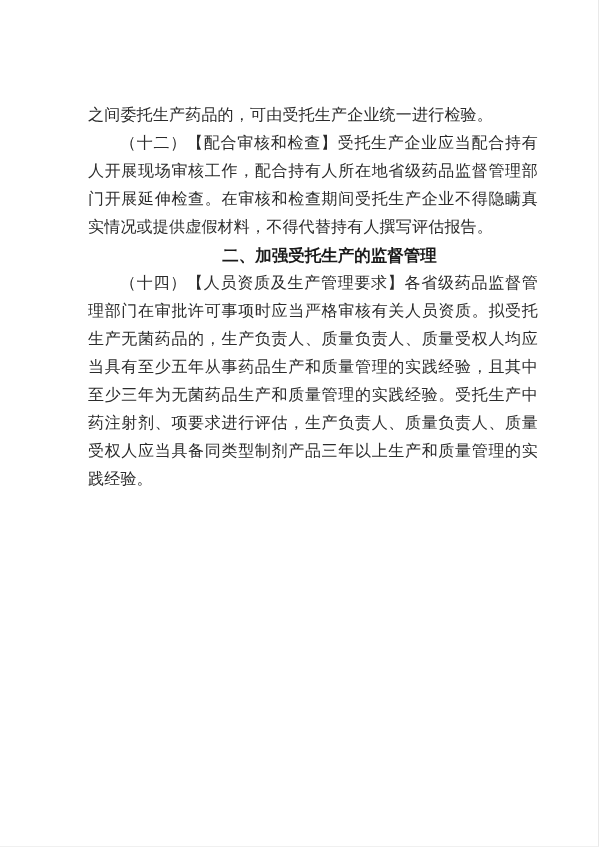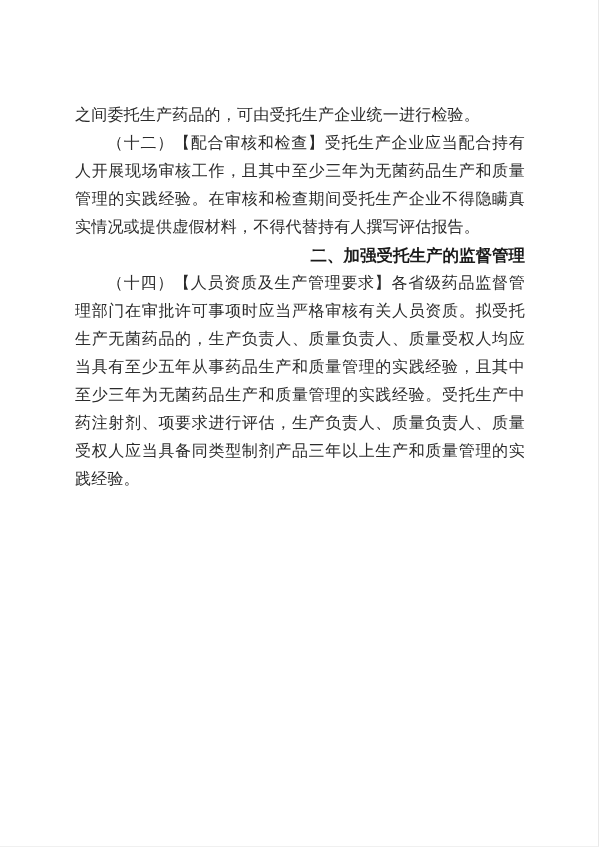--- a/index.html
+++ b/index.html
@@ -13,21 +13,21 @@
     height: 846px;
     background: #ffffff;
     border-right: 1px solid #e9e9e9;
     border-bottom: 1px solid #f0f0f0;
     overflow: hidden;
     box-sizing: content-box;
   }
   .content {
     position: absolute;
     top: 101px;
-    left: 75px;
+    left: 88px;
     width: 450px;
     color: #2b2b2b;
     font-family: "Liberation Serif", "DejaVu Serif", serif;
     font-size: 16px;
     line-height: 28px;
   }
   .para {
     margin: 0;
     text-indent: 2em;
     text-align: justify;
@@ -38,26 +38,26 @@
     text-indent: 0;
   }
   .heading {
     margin: 0;
     text-indent: 2em;
     font-family: "Liberation Sans", "DejaVu Sans", sans-serif;
     font-weight: bold;
     font-size: 16.5px;
     line-height: 28px;
     color: #1a1a1a;
-    text-align: right;
+    text-align: center;
   }
 </style>
 </head>
 <body>
 
 <div class="page">
   <div class="content">
     <p class="para no-indent">之间委托生产药品的，可由受托生产企业统一进行检验。</p>
-    <p class="para">（十二）【配合审核和检查】受托生产企业应当配合持有人开展现场审核工作，且其中至少三年为无菌药品生产和质量管理的实践经验。在审核和检查期间受托生产企业不得隐瞒真实情况或提供虚假材料，不得代替持有人撰写评估报告。</p>
+    <p class="para">（十二）【配合审核和检查】受托生产企业应当配合持有人开展现场审核工作，配合持有人所在地省级药品监督管理部门开展延伸检查。在审核和检查期间受托生产企业不得隐瞒真实情况或提供虚假材料，不得代替持有人撰写评估报告。</p>
     <h2 class="heading">二、加强受托生产的监督管理</h2>
     <p class="para">（十四）【人员资质及生产管理要求】各省级药品监督管理部门在审批许可事项时应当严格审核有关人员资质。拟受托生产无菌药品的，生产负责人、质量负责人、质量受权人均应当具有至少五年从事药品生产和质量管理的实践经验，且其中至少三年为无菌药品生产和质量管理的实践经验。受托生产中药注射剂、项要求进行评估，生产负责人、质量负责人、质量受权人应当具备同类型制剂产品三年以上生产和质量管理的实践经验。</p>
   </div>
 </div>
 
 </body></html>

